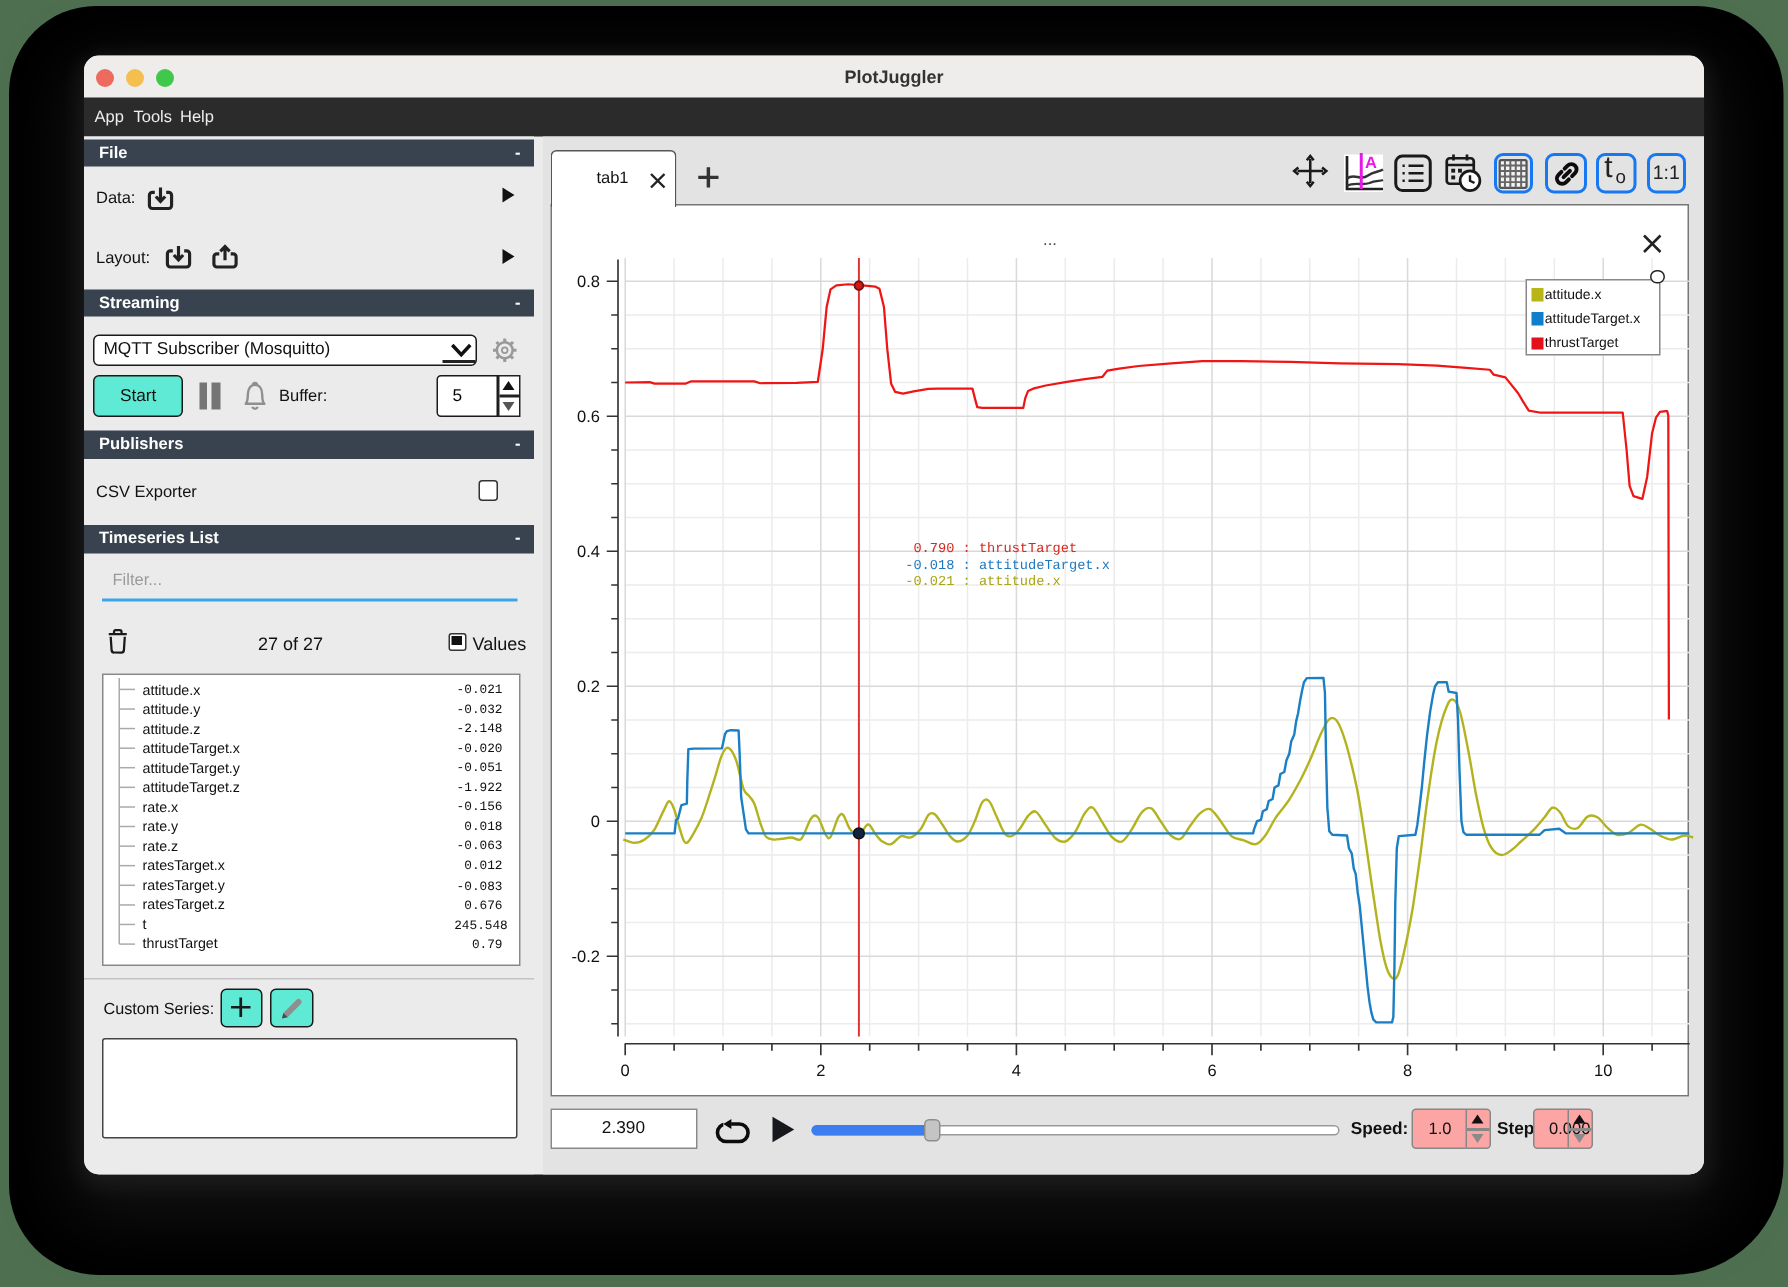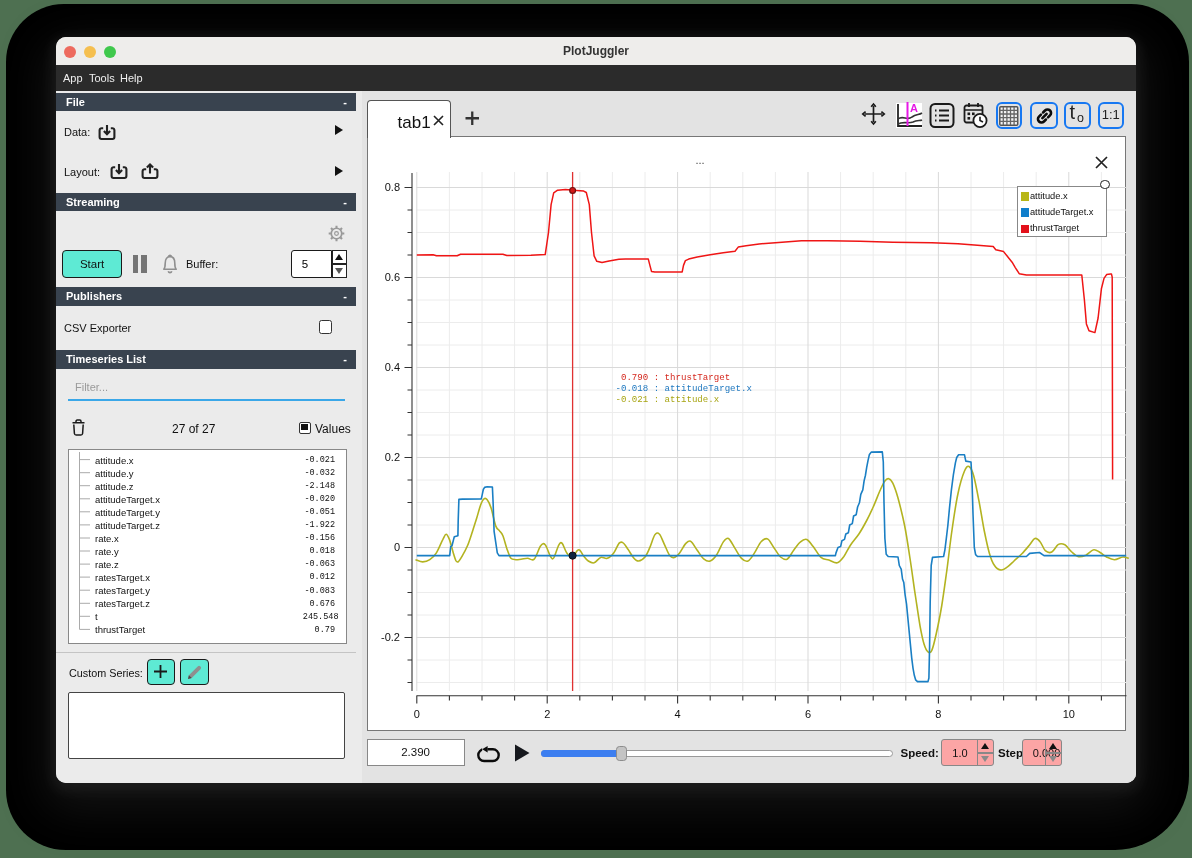--- a/index.html
+++ b/index.html
@@ -20,21 +20,21 @@
 #spin5{position:absolute;left:234.7px;top:158.5px;width:41px;height:28.6px;background:#fff;border:1.4px solid #1a1a1a;border-radius:3px 0 0 3px;font-size:11.5px;text-align:left;padding-left:10px;line-height:27px}
 .tri-u{position:absolute;width:0;height:0;border-left:4.5px solid transparent;border-right:4.5px solid transparent;border-bottom:6px solid #111}
 .tri-d{position:absolute;width:0;height:0;border-left:4.5px solid transparent;border-right:4.5px solid transparent;border-top:6px solid #444}
 .cb{position:absolute;background:#fff;border:1.4px solid #333;border-radius:2.5px}
 #treebox{position:absolute;left:11.5px;top:358.2px;width:279.5px;height:194.6px;background:#fff;border:1px solid #888}
 .ti{position:absolute;font-size:9.5px;color:#111;white-space:pre}
 .tv{position:absolute;font-family:"Liberation Mono",monospace;font-size:8.5px;color:#111;text-align:right;width:60px}
 #sep{position:absolute;left:0;top:560.5px;width:300px;height:1px;background:#c4c4c4}
 #csbox{position:absolute;left:11.8px;top:601.4px;width:277.5px;height:66.5px;background:#fff;border:1.2px solid #444;border-radius:2px}
 #main{position:absolute;left:306px;top:54px;width:774px;height:692px;background:#e3e3e3}
-#tab1{position:absolute;left:4.6px;top:9px;width:84px;height:37.5px;background:#fff;border:1.2px solid #555;border-bottom:none;border-radius:4px 4px 0 0;font-size:17px;color:#111;z-index:2}
+#tab1{position:absolute;left:4.6px;top:9px;width:84px;height:37.5px;background:#fff;border:1.2px solid #555;border-bottom:none;border-radius:4px 4px 0 0;font-size:11px;color:#111;z-index:2}
 #tabline{position:absolute;left:4.6px;top:44.8px;width:759.5px;height:1.2px;background:#555}
 #plot{position:absolute;left:5px;top:44.7px;width:759px;height:595.8px;background:#fff;border:1.2px solid #777;z-index:1}
 #bbar{position:absolute;left:0px;top:640.5px;width:774px;height:51.5px;background:#e3e3e3}
 .bfield{position:absolute;background:#fff;border:1.1px solid #888;font-size:11.5px;color:#111;text-align:center}
 .blab{position:absolute;font-size:11.5px;font-weight:bold;color:#111}
 .spinw{position:absolute;background:#fca5a5;border:1.2px solid #888;border-radius:3px;color:#111}
 .sparr{position:absolute;right:0;top:0;width:16px;height:100%;border-left:1.2px solid #888}
 svg{position:absolute;overflow:visible}
 </style></head><body>
 <div id="blk"></div>
@@ -68,20 +68,26 @@
     </svg>
     <svg style="left:84px;top:73px" width="20" height="16" viewBox="0 0 20 16">
       <path d="M6.2,5.2 H4.6 a2,2 0 0 0 -2,2 V12 a2,2 0 0 0 2,2 H15.4 a2,2 0 0 0 2,-2 V7.2 a2,2 0 0 0 -2,-2 H13.8" fill="none" stroke="#222" stroke-width="2.1"></path>
       <path d="M10,9.5 V0.8 M6.9,3.6 L10,0.4 L13.1,3.6" fill="none" stroke="#222" stroke-width="2.1"></path>
     </svg>
     <div class="arr" style="left:279px;top:74.5px"></div>
     <div class="hdr" style="top:101.6px">
         <b>Streaming</b>
         <i>-</i>
       </div>
+    <div id="combo">MQTT Subscriber (Mosquitto)
+      <svg style="left:237px;top:4px" width="15" height="11" viewBox="0 0 15 11">
+          <path d="M1.5,2 L7.5,8.5 L13.5,2" fill="none" stroke="#111" stroke-width="2.3"></path>
+        </svg>
+      <div style="position:absolute;left:232px;top:16.5px;width:22px;height:2.4px;background:#222"></div>
+    </div>
     <svg style="left:272px;top:134px" width="17" height="17" viewBox="0 0 20 20">
       <circle cx="10" cy="10" r="6.2" fill="none" stroke="#999" stroke-width="2"></circle>
       <circle cx="10" cy="10" r="2.2" fill="#ebebeb" stroke="#999" stroke-width="1.4"></circle>
       <g stroke="#999" stroke-width="2.4">
           <line x1="10" y1="0.8" x2="10" y2="3.4"></line>
           <line x1="10" y1="16.6" x2="10" y2="19.2"></line>
           <line x1="0.8" y1="10" x2="3.4" y2="10"></line>
           <line x1="16.6" y1="10" x2="19.2" y2="10"></line>
           <line x1="3.5" y1="3.5" x2="5.3" y2="5.3"></line>
           <line x1="14.7" y1="14.7" x2="16.5" y2="16.5"></line>
@@ -299,21 +305,21 @@
           <path d="M1,1 L12,12 M12,1 L1,12" stroke="#222" stroke-width="1.7"></path>
         </svg>
 <div style="position:absolute;left:648.8px;top:49.5px;width:90px;height:51px;background:#fff;border:1px solid #888"></div>
 <div style="position:absolute;left:652.6px;top:55.4px;width:8.6px;height:8.6px;background:#b8b617"></div>
 <div style="position:absolute;left:652.6px;top:71.8px;width:8.6px;height:8.6px;background:#0f7ecb"></div>
 <div style="position:absolute;left:652.6px;top:87.9px;width:8.6px;height:8.6px;background:#e3111b"></div>
 <div style="position:absolute;left:661.9px;top:54.2px;font-size:9.3px;color:#111">attitude.x</div>
 <div style="position:absolute;left:661.9px;top:70.6px;font-size:9.3px;color:#111">attitudeTarget.x</div>
 <div style="position:absolute;left:661.9px;top:86.7px;font-size:9.3px;color:#111">thrustTarget</div>
 <div style="position:absolute;left:732.1px;top:43px;width:9.5px;height:9.5px;background:#fff;border:1.6px solid #222;border-radius:50%"></div>
-<pre style="position:absolute;left:231.5px;top:219px;font-family:'Liberation Mono',monospace;font-size:9.1px;line-height:11.2px;margin:16px"><span style="color:#d5281e"> 0.790 : thrustTarget</span>
+<pre style="position:absolute;left:231.5px;top:219px;font-family:'Liberation Mono',monospace;font-size:9.1px;line-height:11.2px;margin:4px"><span style="color:#d5281e"> 0.790 : thrustTarget</span>
 <span style="color:#2079c0">-0.018 : attitudeTarget.x</span>
 <span style="color:#a8a514">-0.021 : attitude.x</span></pre>
 
     </div>
     <div id="bbar">
       <div class="bfield" style="left:4.5px;top:7.9px;width:98.2px;height:26.2px;line-height:24px">2.390</div>
       <svg style="left:114.5px;top:14.5px" width="23" height="16" viewBox="0 0 23 16">
         <rect x="1.3" y="3.3" width="20.4" height="11.7" rx="5.8" fill="none" stroke="#0c0c0c" stroke-width="2.4"></rect>
         <rect x="5.2" y="1.8" width="5.2" height="3.2" fill="#e3e3e3"></rect>
         <path d="M10.6,0 L5.2,3.3 L10.6,6.6 Z" fill="#0c0c0c"></path>

